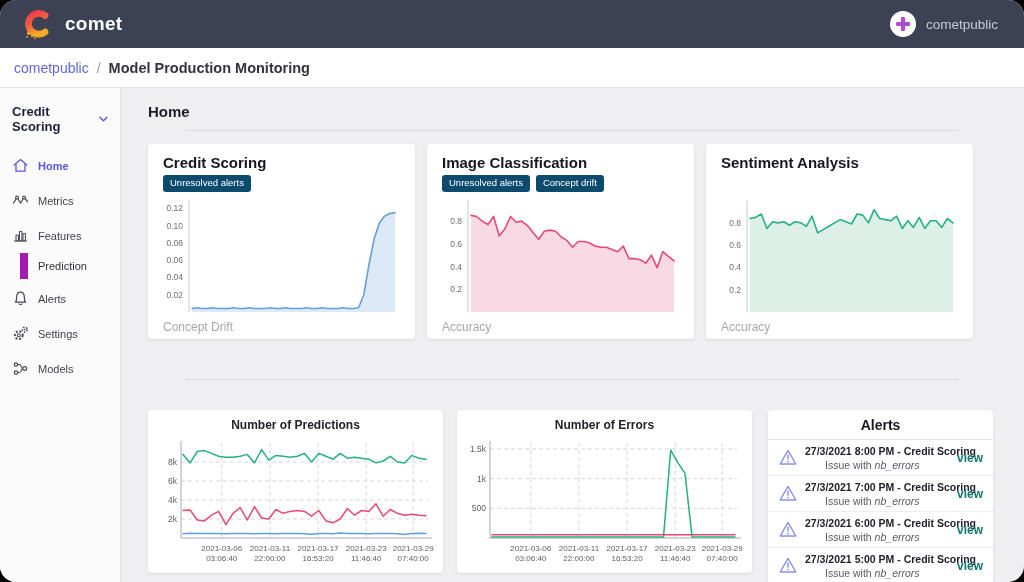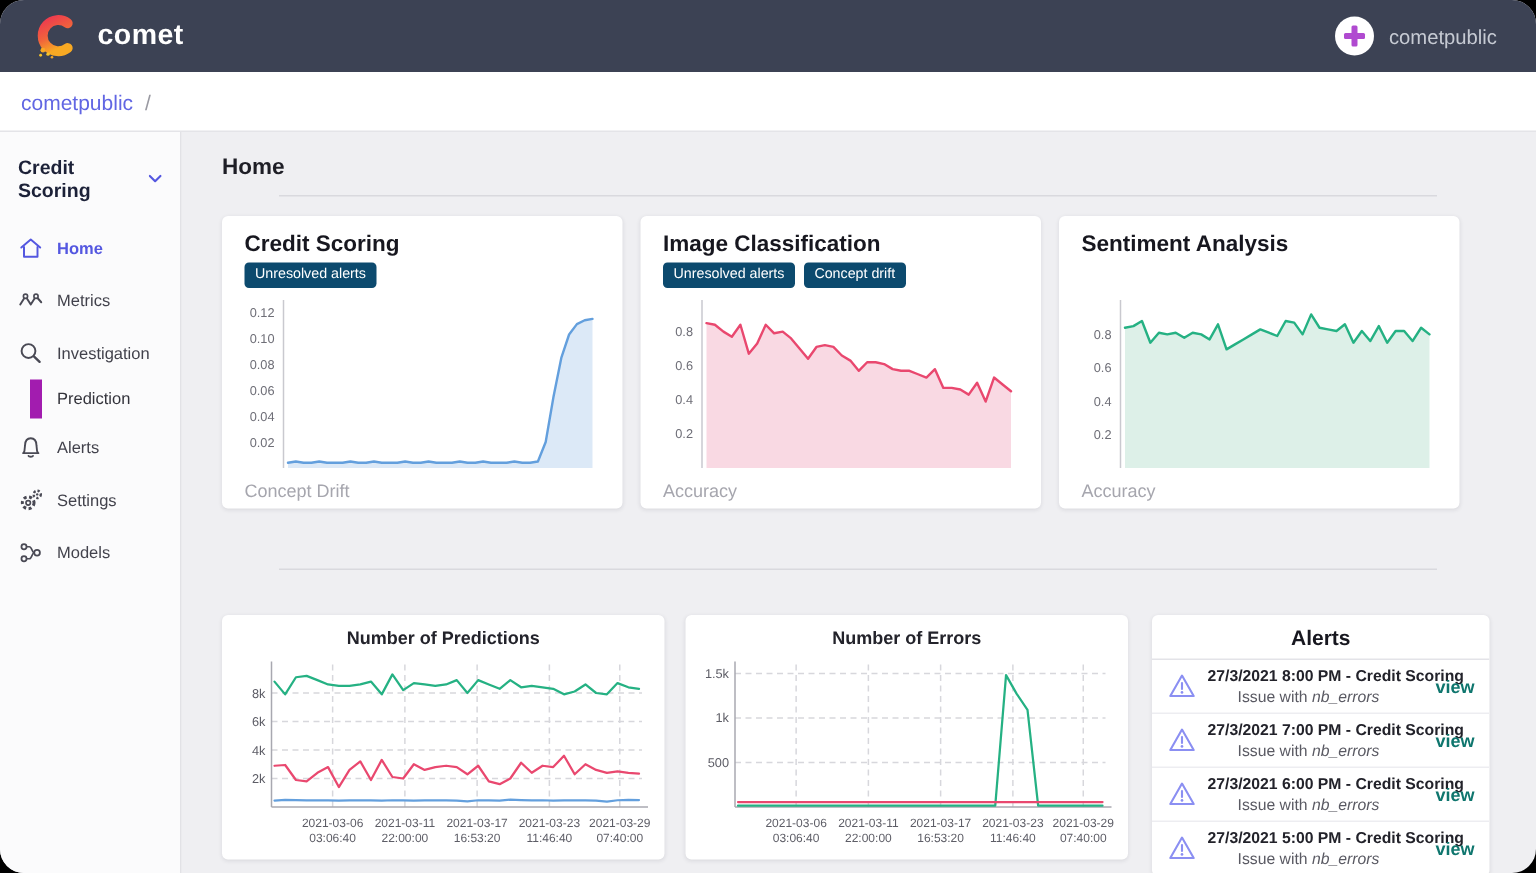--- a/index.html
+++ b/index.html
@@ -84,20 +84,21 @@
           <rect x="6" y="11" width="14" height="4" rx="1" fill="#b04ad0"></rect>
         </svg>
       </span>
       <span>cometpublic</span>
     </div>
   </header>
 
   <nav class="breadcrumb">
     <a class="crumb-link">cometpublic</a>
     <span class="crumb-sep">/</span>
+    <span class="crumb-page">Model Production Monitoring</span>
   </nav>
 
   <div class="body">
     <aside class="sidebar">
       <div class="model-selector">
         <span>Credit Scoring</span>
         <svg width="10" height="7" viewBox="0 0 10 7">
           <polyline points="1,1 5,5 9,1" fill="none" stroke="#5457e0" stroke-width="1.6" stroke-linecap="round" stroke-linejoin="round"></polyline>
         </svg>
       </div>
@@ -112,28 +113,30 @@
 
       <div class="nav-item">
         <svg class="nav-ico" width="17" height="17" viewBox="0 0 17 17">
           <polyline points="1.5,11 5,5.5 8.5,11 12,5.5 15.5,9.5" fill="none" stroke="currentColor" stroke-width="1.3" stroke-linecap="round" stroke-linejoin="round"></polyline>
           <circle cx="5" cy="5.5" r="1.4" fill="#fbfbfc" stroke="currentColor" stroke-width="1.1"></circle>
           <circle cx="12" cy="5.5" r="1.4" fill="#fbfbfc" stroke="currentColor" stroke-width="1.1"></circle>
         </svg>
         <span>Metrics</span>
       </div>
 
-
-      <div class="nav-item">
-        <svg class="nav-ico" width="17" height="17" viewBox="0 0 17 17">
-          <circle cx="7" cy="7" r="4.6" fill="none" stroke="currentColor" stroke-width="1.3"></circle>
-          <line x1="10.6" y1="10.6" x2="14.4" y2="14.2" stroke="currentColor" stroke-width="1.6" stroke-linecap="round"></line>
-        </svg>
-        <span>Investigation</span>
-      </div>
+      <div class="nav-item">
+        <svg class="nav-ico" width="17" height="17" viewBox="0 0 17 17">
+          <line x1="2.5" y1="14" x2="14.5" y2="14" stroke="currentColor" stroke-width="1.2" stroke-linecap="round"></line>
+          <rect x="4" y="8" width="2.4" height="6" rx="0.5" fill="none" stroke="currentColor" stroke-width="1.1"></rect>
+          <rect x="7.5" y="4.5" width="2.4" height="9.5" rx="0.5" fill="none" stroke="currentColor" stroke-width="1.1"></rect>
+          <rect x="11" y="6.5" width="2.4" height="7.5" rx="0.5" fill="none" stroke="currentColor" stroke-width="1.1"></rect>
+        </svg>
+        <span>Features</span>
+      </div>
+
 
       <div class="sub-item">
         <span>Prediction</span>
       </div>
 
       <div class="nav-item">
         <svg class="nav-ico" width="17" height="17" viewBox="0 0 17 17">
           <path d="M8.5 2.2 C6 2.2 4.8 4.2 4.7 6.8 L4.3 10.6 C4.25 11.2 3.9 11.7 3.4 12.1 H13.6 C13.1 11.7 12.75 11.2 12.7 10.6 L12.3 6.8 C12.2 4.2 11 2.2 8.5 2.2 Z" fill="none" stroke="currentColor" stroke-width="1.25" stroke-linejoin="round"></path>
           <path d="M7 13.9 C7.3 14.7 9.7 14.7 10 13.9" fill="none" stroke="currentColor" stroke-width="1.2" stroke-linecap="round"></path>
         </svg>

